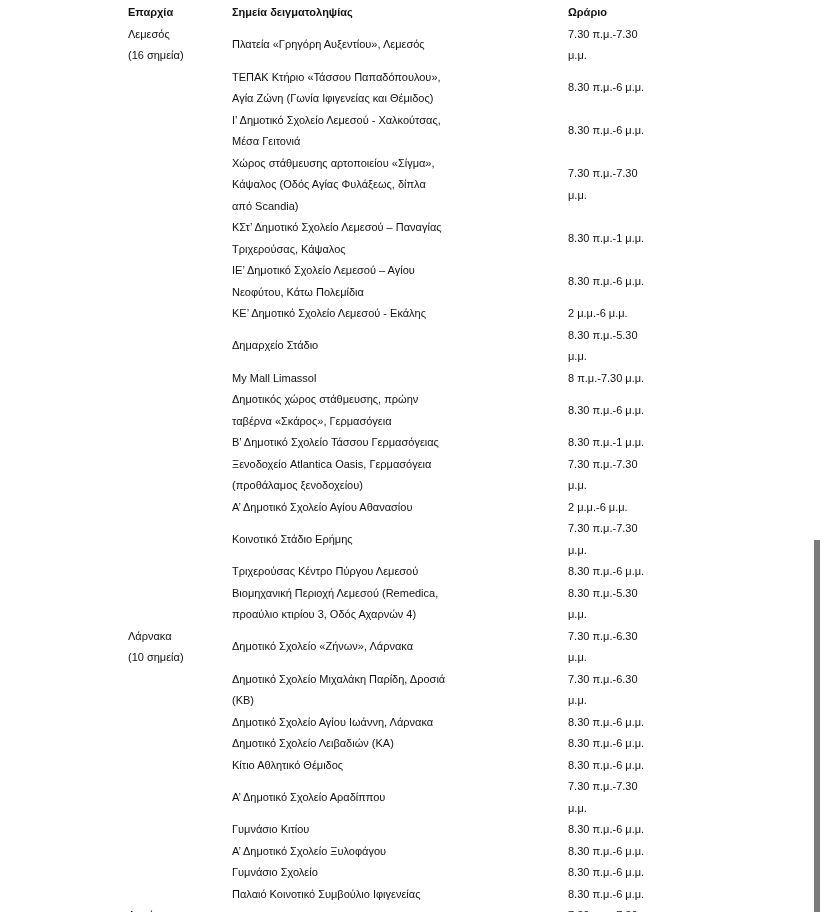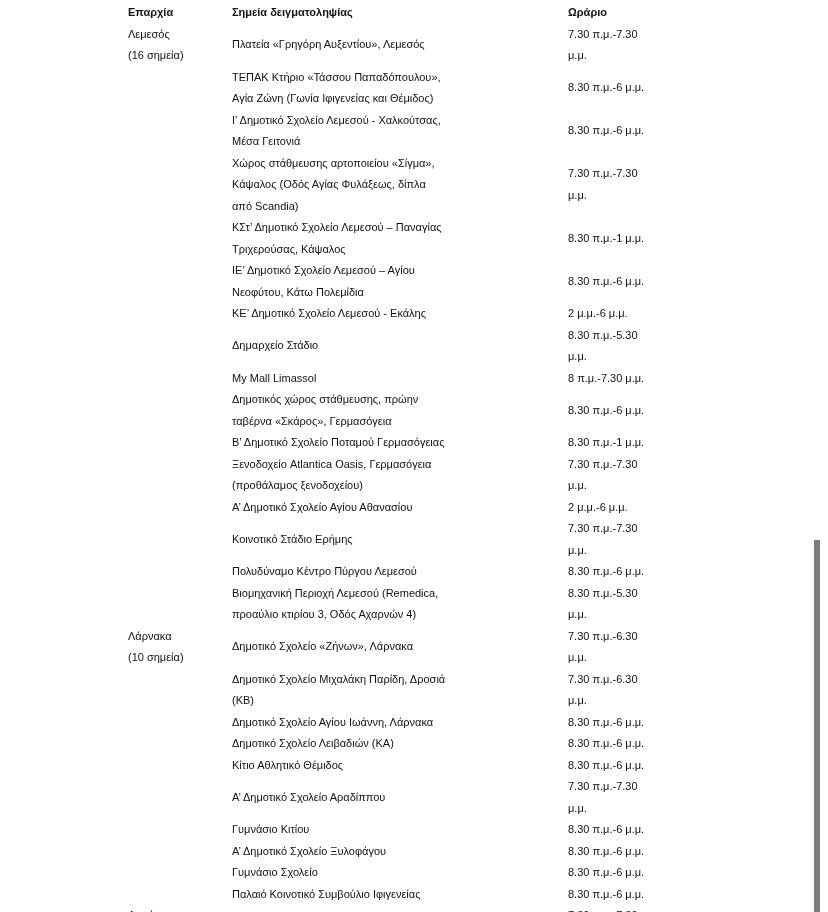--- a/index.html
+++ b/index.html
@@ -103,40 +103,40 @@
       <tr>
         <td>My Mall Limassol</td>
         <td>8 π.μ.-7.30 μ.μ.</td>
       </tr>
       <tr>
         <td>Δημοτικός χώρος στάθμευσης, πρώην
 ταβέρνα «Σκάρος», Γερμασόγεια</td>
         <td>8.30 π.μ.-6 μ.μ.</td>
       </tr>
       <tr>
-        <td>Β’ Δημοτικό Σχολείο Ποταμού Γερμασόγειας</td>
+        <td>Β’ Δημοτικό Σχολείο Τάσσου Γερμασόγειας</td>
         <td>8.30 π.μ.-1 μ.μ.</td>
       </tr>
       <tr>
         <td>Ξενοδοχείο Atlantica Oasis, Γερμασόγεια
 (προθάλαμος ξενοδοχείου)</td>
         <td>7.30 π.μ.-7.30
 μ.μ.</td>
       </tr>
       <tr>
         <td>Α’ Δημοτικό Σχολείο Αγίου Αθανασίου</td>
         <td>2 μ.μ.-6 μ.μ.</td>
       </tr>
       <tr>
         <td>Κοινοτικό Στάδιο Ερήμης</td>
         <td>7.30 π.μ.-7.30
 μ.μ.</td>
       </tr>
       <tr>
-        <td>Πολυδύναμο Κέντρο Πύργου Λεμεσού</td>
+        <td>Τριχερούσας Κέντρο Πύργου Λεμεσού</td>
         <td>8.30 π.μ.-6 μ.μ.</td>
       </tr>
       <tr>
         <td>Βιομηχανική Περιοχή Λεμεσού (Remedica,
 προαύλιο κτιρίου 3, Οδός Αχαρνών 4)</td>
         <td>8.30 π.μ.-5.30
 μ.μ.</td>
       </tr>
       <tr>
         <td class="province" rowspan="10"><div>Λάρνακα</div><div>(10 σημεία)</div></td>

